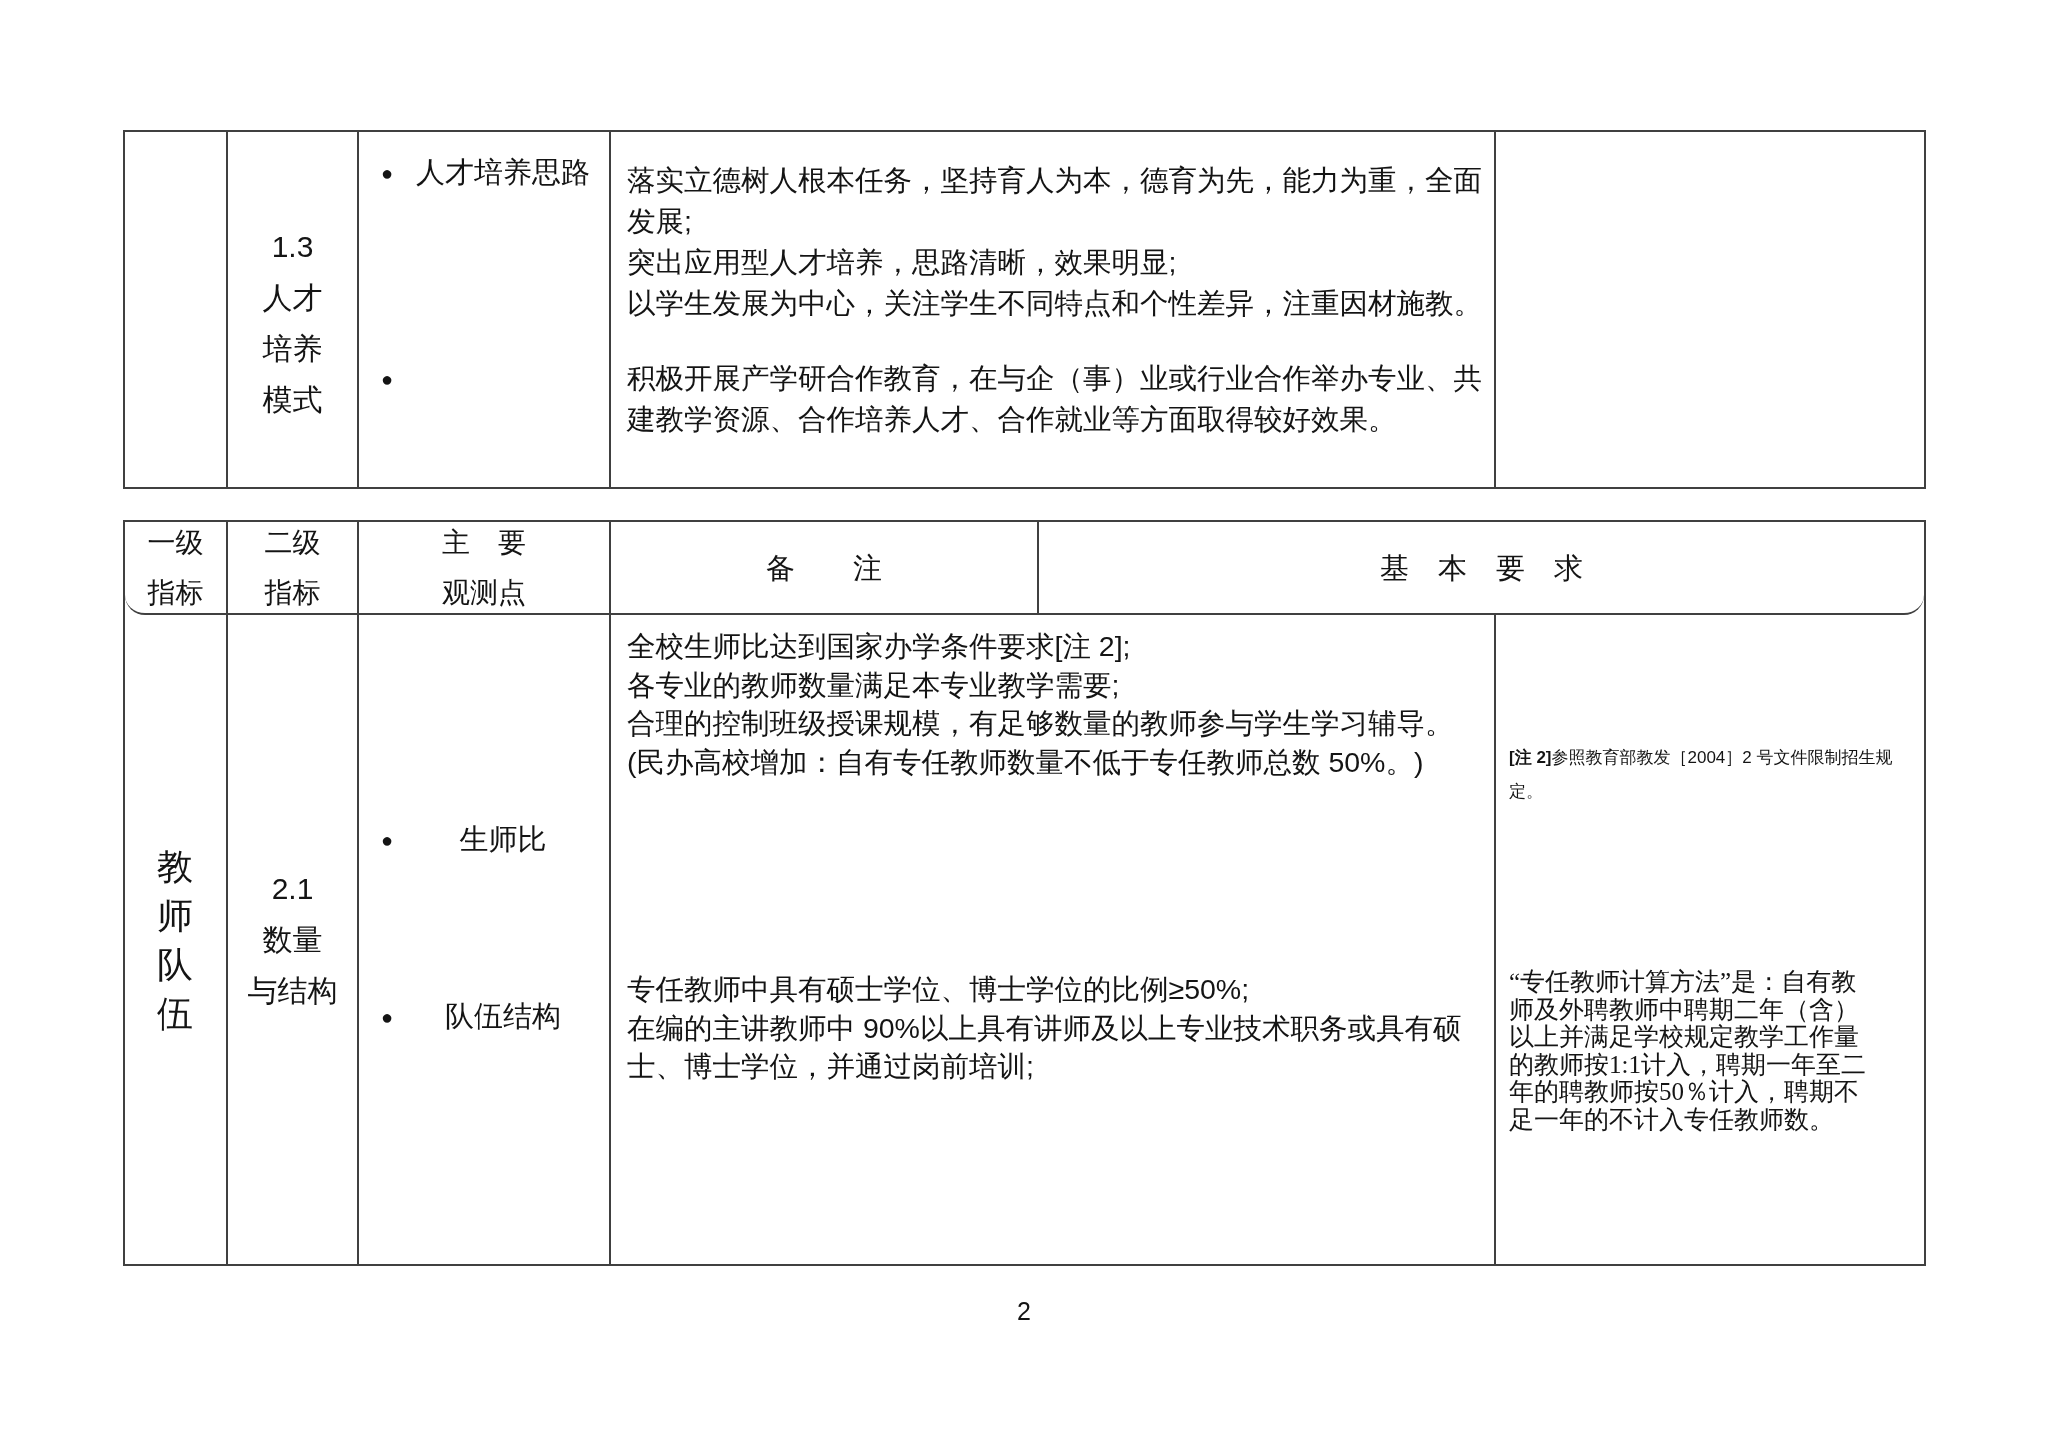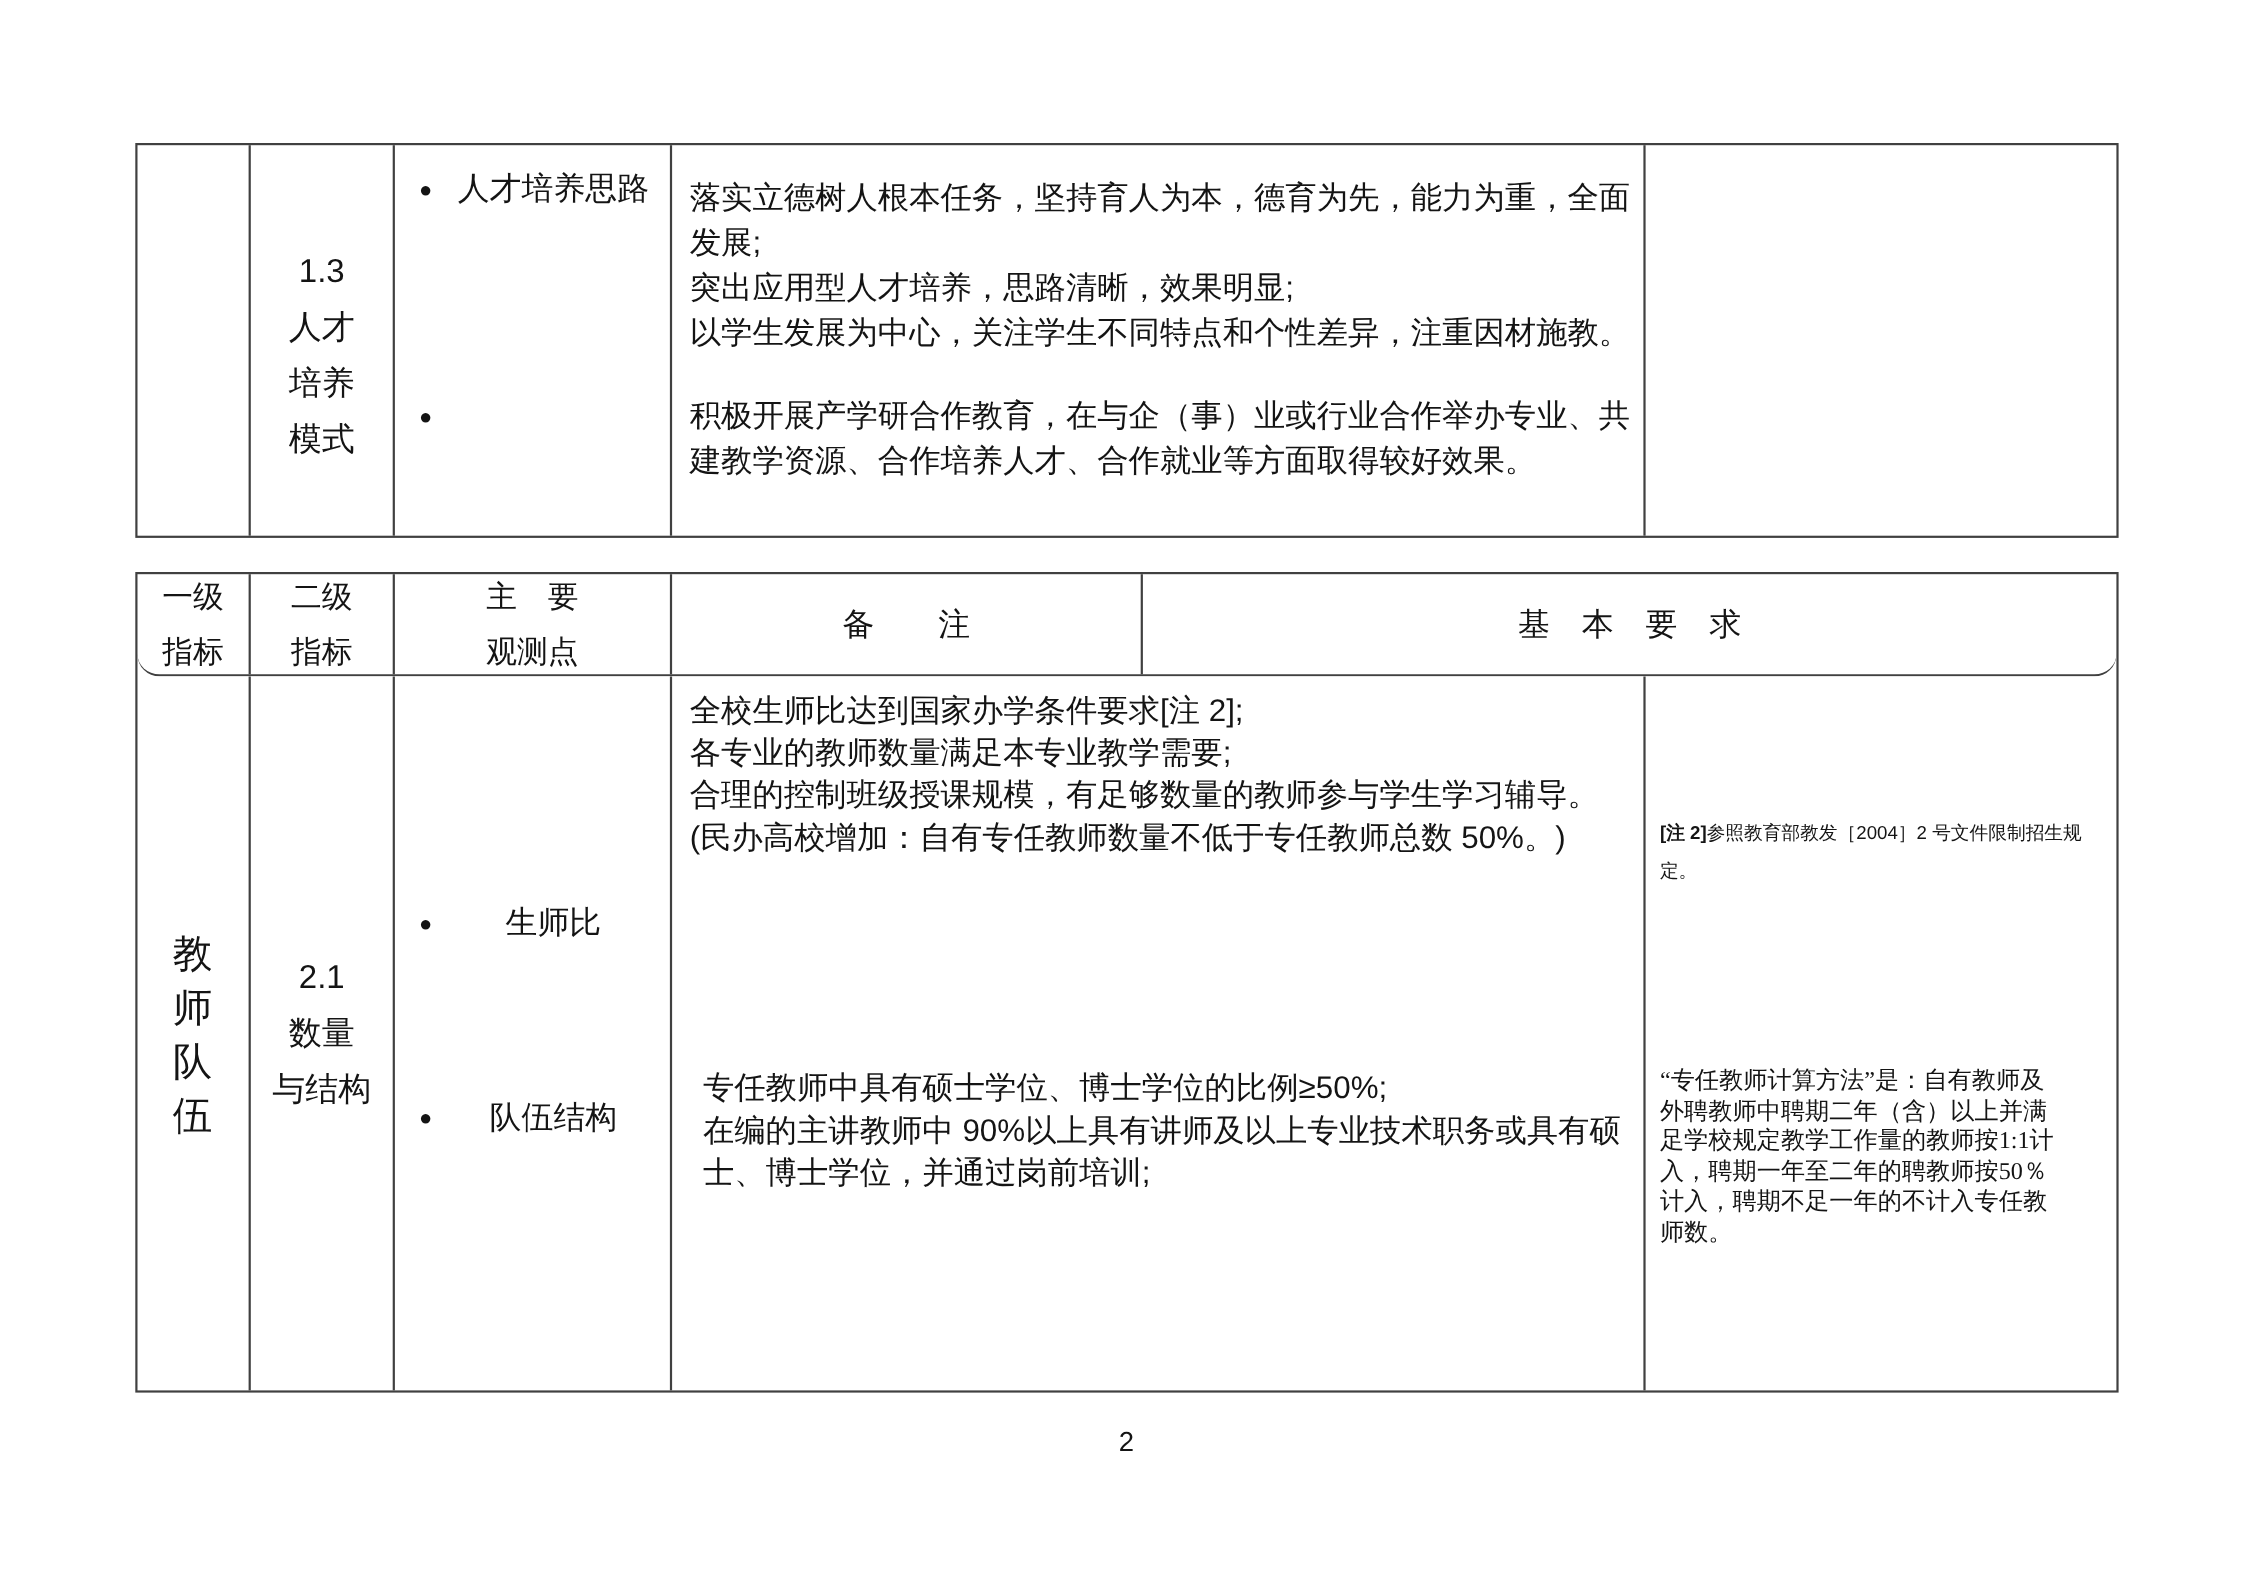--- a/index.html
+++ b/index.html
@@ -34,27 +34,27 @@
   .req{position:absolute;left:16px;width:856px;font-size:28.5px;}
   .t1req{line-height:41px;}
   .t2req{line-height:38.5px;}
   .t1req.b1{top:28px;}
   .t1req.b2{top:226px;}
   .t1 .obs.o1{top:20px;}
   .t1 .obs.o2{top:226px;}
   .t2 .obs.o1{top:204px;}
   .t2 .obs.o2{top:381px;}
   .t2req.b1{top:12px;}
-  .t2req.b2{top:355px;margin-left:12px;}
+  .t2req.b2{top:355px;}
   .t2req.b3{top:515px;}
   
   .note{position:absolute;left:13px;}
   .note1{top:126px;width:392px;font-size:17px;line-height:34px;}
   .note1 .note-tag{font-weight:bold;font-family:"Liberation Sans","DejaVu Sans",sans-serif;}
-  .note2{top:353px;width:368px;font-size:22px;line-height:27.5px;
+  .note2{top:353px;width:368px;font-size:25px;line-height:27.5px;
          font-family:"Liberation Serif","DejaVu Serif",serif;}
   
   .pagenum{position:absolute;top:1297px;left:0;width:100%;text-align:center;font-size:25px;}
 </style>
 </head>
 <body>
 
 <div class="page">
 
   <div class="tbl tbl1 t1">

